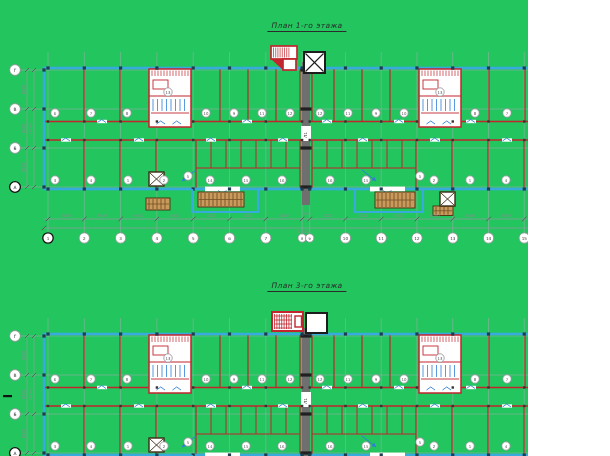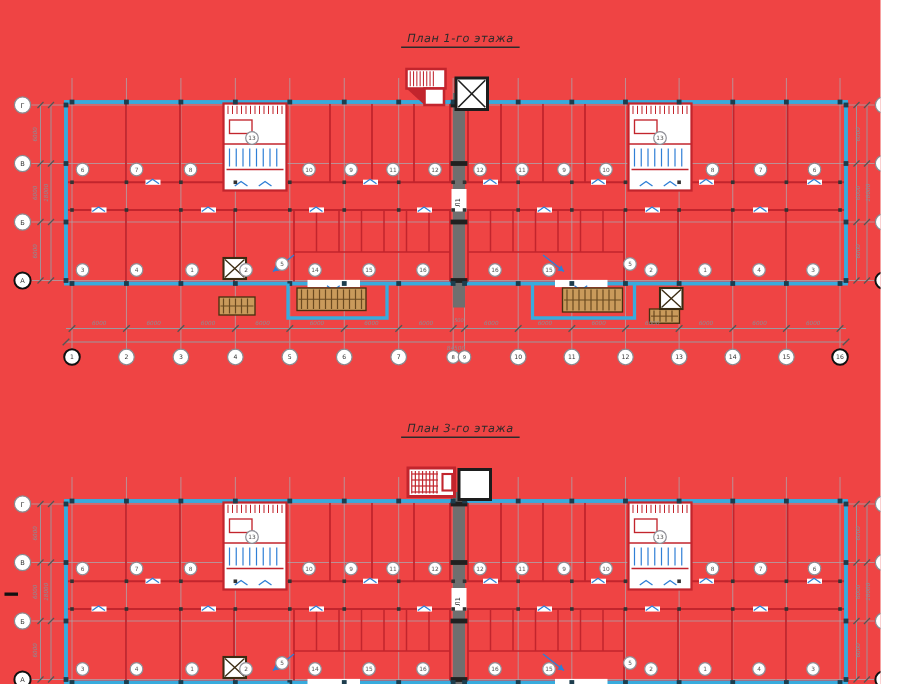--- a/index.html
+++ b/index.html
@@ -1,16 +1,16 @@
 <!DOCTYPE html>
 <html><head>
 <meta charset="utf-8">
 <style>
   html,body{margin:0;padding:0;background:#fff}
-  #stage{position:relative;width:587px;height:456px;background:#ef4444;overflow:hidden;font-family:"DejaVu Sans",sans-serif}
+  #stage{position:relative;width:528px;height:456px;background:#22c55e;overflow:hidden;font-family:"DejaVu Sans",sans-serif}
   #cad{position:absolute;left:0;top:0}
   .plan-title{position:absolute;transform:translateX(-50%);font-style:italic;font-size:7.5px;color:#2b2b2b;letter-spacing:.4px;border-bottom:.9px solid #2b2b2b;padding:0 4px 1px;white-space:nowrap}
   svg text{font-family:"DejaVu Sans",sans-serif}
 </style>
 </head>
 <body>
 
 <div id="stage">
   <svg id="cad" width="610" height="456" viewBox="0 0 610 456">
       <g>

